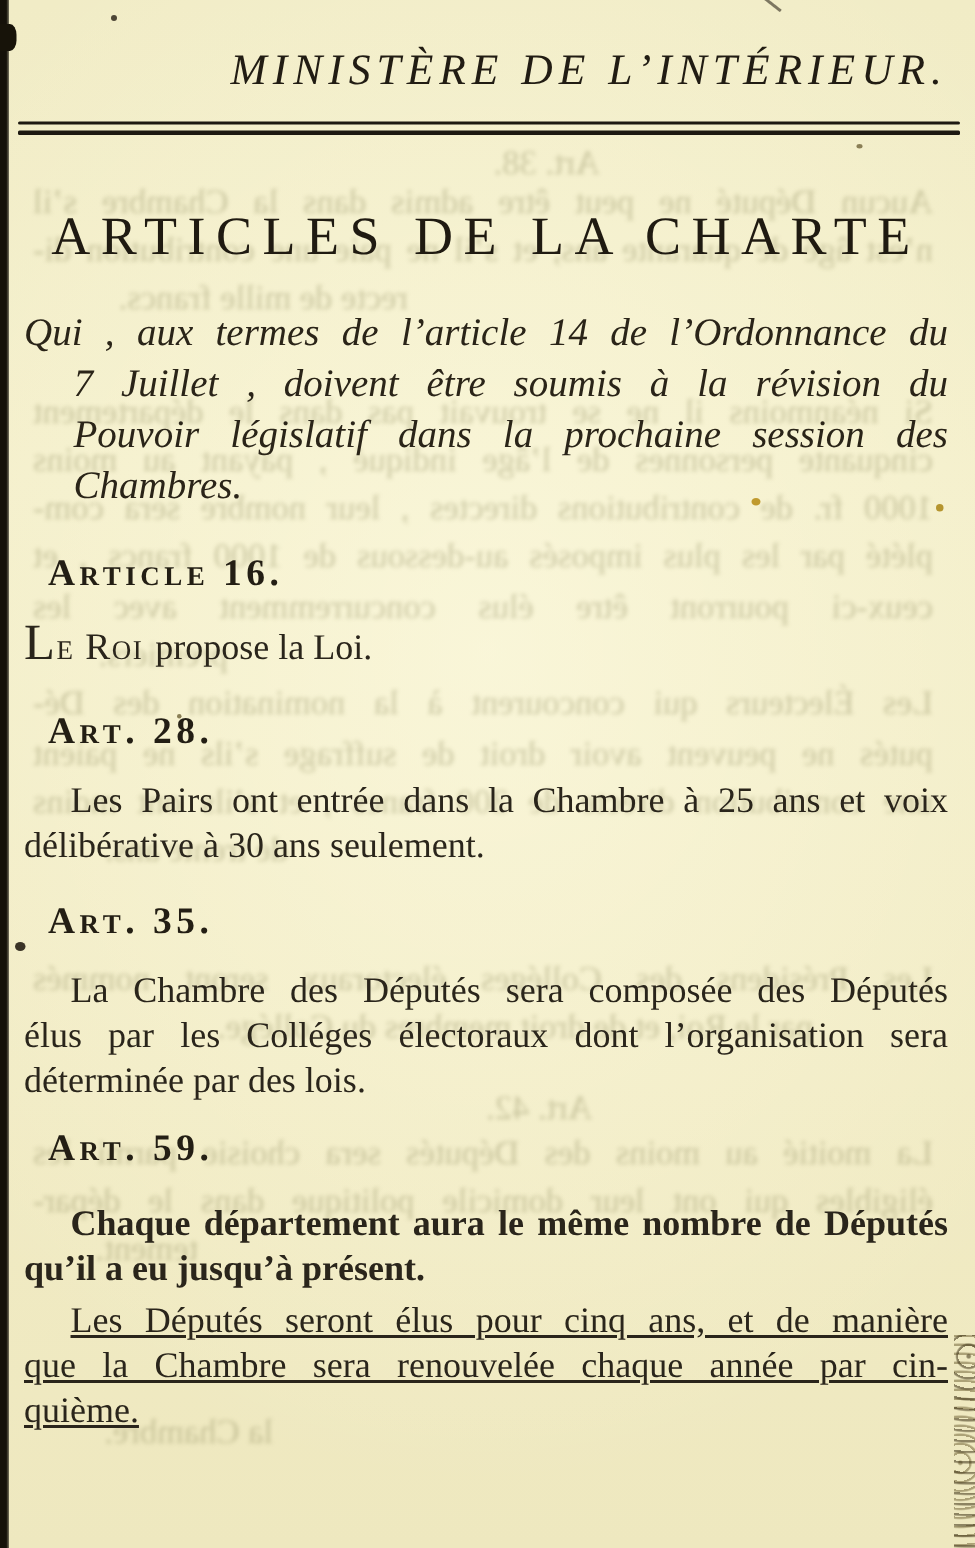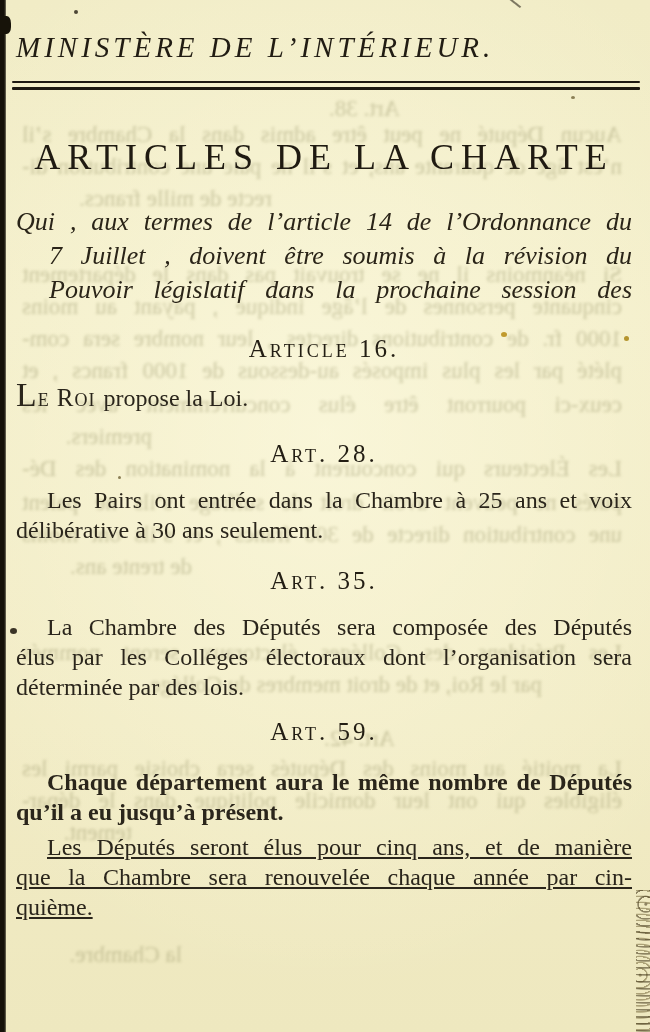--- a/index.html
+++ b/index.html
@@ -29,21 +29,21 @@
     background: #171309; border-radius: 0 40% 40% 0;
   }
   .content {
     position: relative; z-index: 3;
     padding: 0 18px 0 16px;
   }
 
   
   .ministry {
     padding-top: 31px;
-    text-align: left;
+    text-align: right;
     font-style: italic;
     font-size: 29px;
     letter-spacing: 4px;
     color: #211c13;
     white-space: nowrap;
   }
   .double-rule { margin-top: 17px; margin-left: -4px; width: 628px; }
   .double-rule .rule-a { height: 2px; background: #1d1911; border-radius: 1px; }
   .double-rule .rule-b { height: 3px; margin-top: 4px; background: #1d1911; border-radius: 1px; }
 
@@ -58,21 +58,21 @@
     white-space: nowrap;
   }
 
   
   .subtitle { margin-top: 27px; font-style: italic; font-size: 26px; color: #2a2418; }
   .subtitle .sline { display: block; line-height: 34px; }
   .subtitle .sline.cont { text-indent: 33px; }
 
   
   .art-heading {
-    margin: 16px; text-align: center; font-weight: normal;
+    margin: 16px; font-weight: bold;
     font-variant: small-caps;
     font-size: 25px; letter-spacing: 3px; color: #231e14;
     line-height: 30px;
   }
   .art-body { margin: 8px 0 0 0; font-size: 24px; color: #2a251b; }
   .art-body .bline { display: block; line-height: 30px; }
   .jline { text-align: justify; text-align-last: justify; }
   .lline { text-align: left; }
   .bline.indent { text-indent: 31px; }
   .lead {
@@ -168,20 +168,21 @@
         <div class="rule-b"></div>
       </div>
     </header>
 
     <h1 class="doc-title">ARTICLES DE LA CHARTE</h1>
 
     <div class="subtitle">
       <span class="sline jline">Qui , aux termes de l’article 14 de l’Ordonnance du</span>
       <span class="sline jline cont">7 Juillet , doivent être soumis à la révision du</span>
       <span class="sline jline cont">Pouvoir législatif dans la prochaine session des</span>
+      <span class="sline lline cont">Chambres.</span>
     </div>
 
     <section class="article" id="art-16">
       <h2 class="art-heading">Article 16.</h2>
       <p class="art-body">
         <span class="bline lline"><span class="lead">Le Roi</span><span>propose la Loi.</span></span>
       </p>
     </section>
 
     <section class="article" id="art-28">

